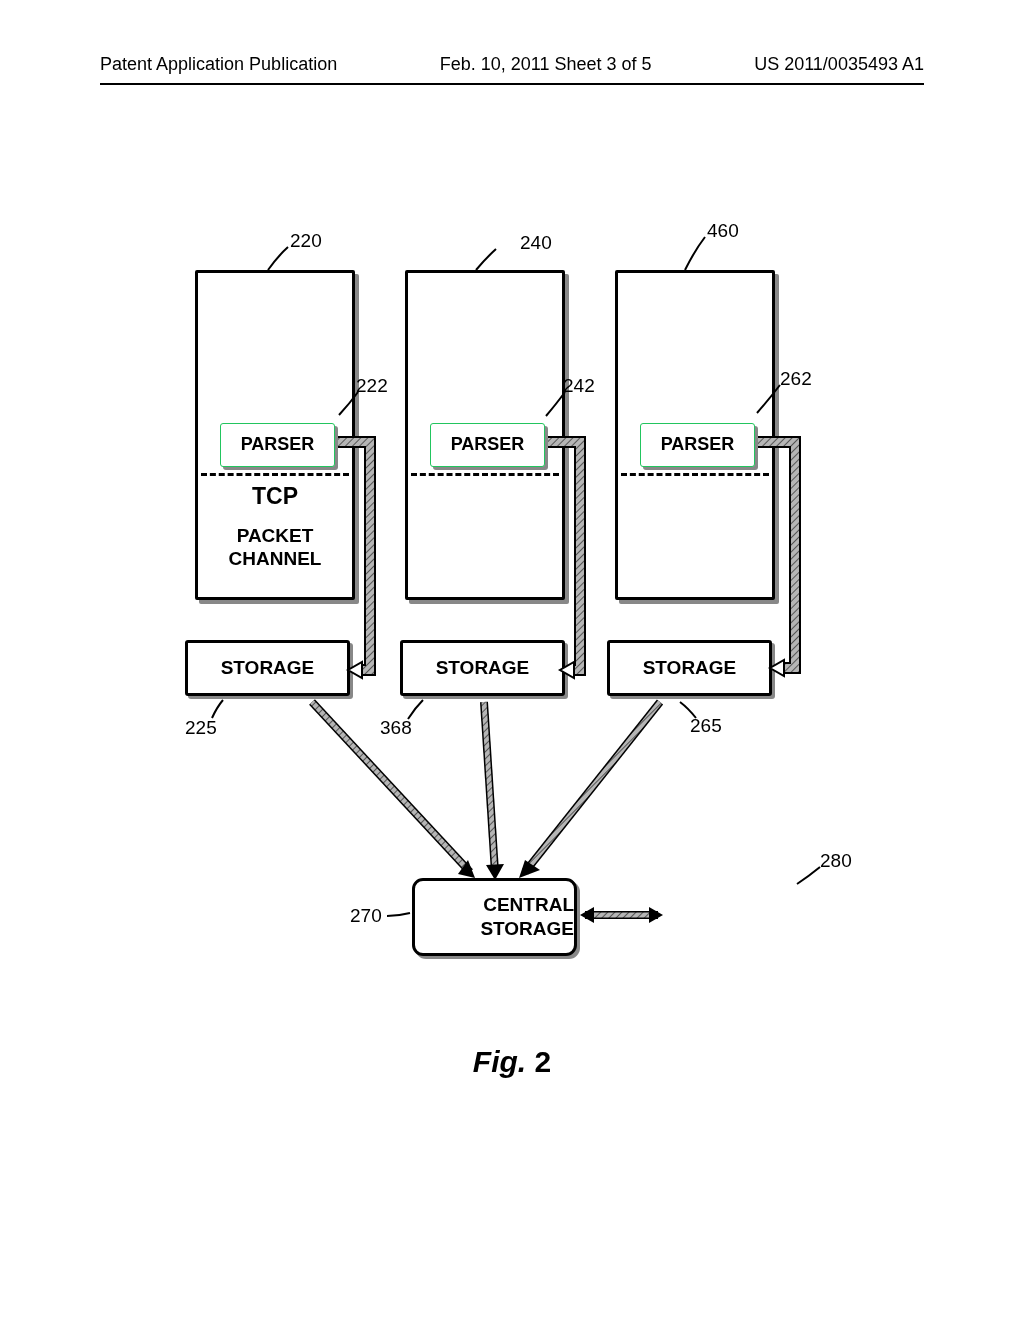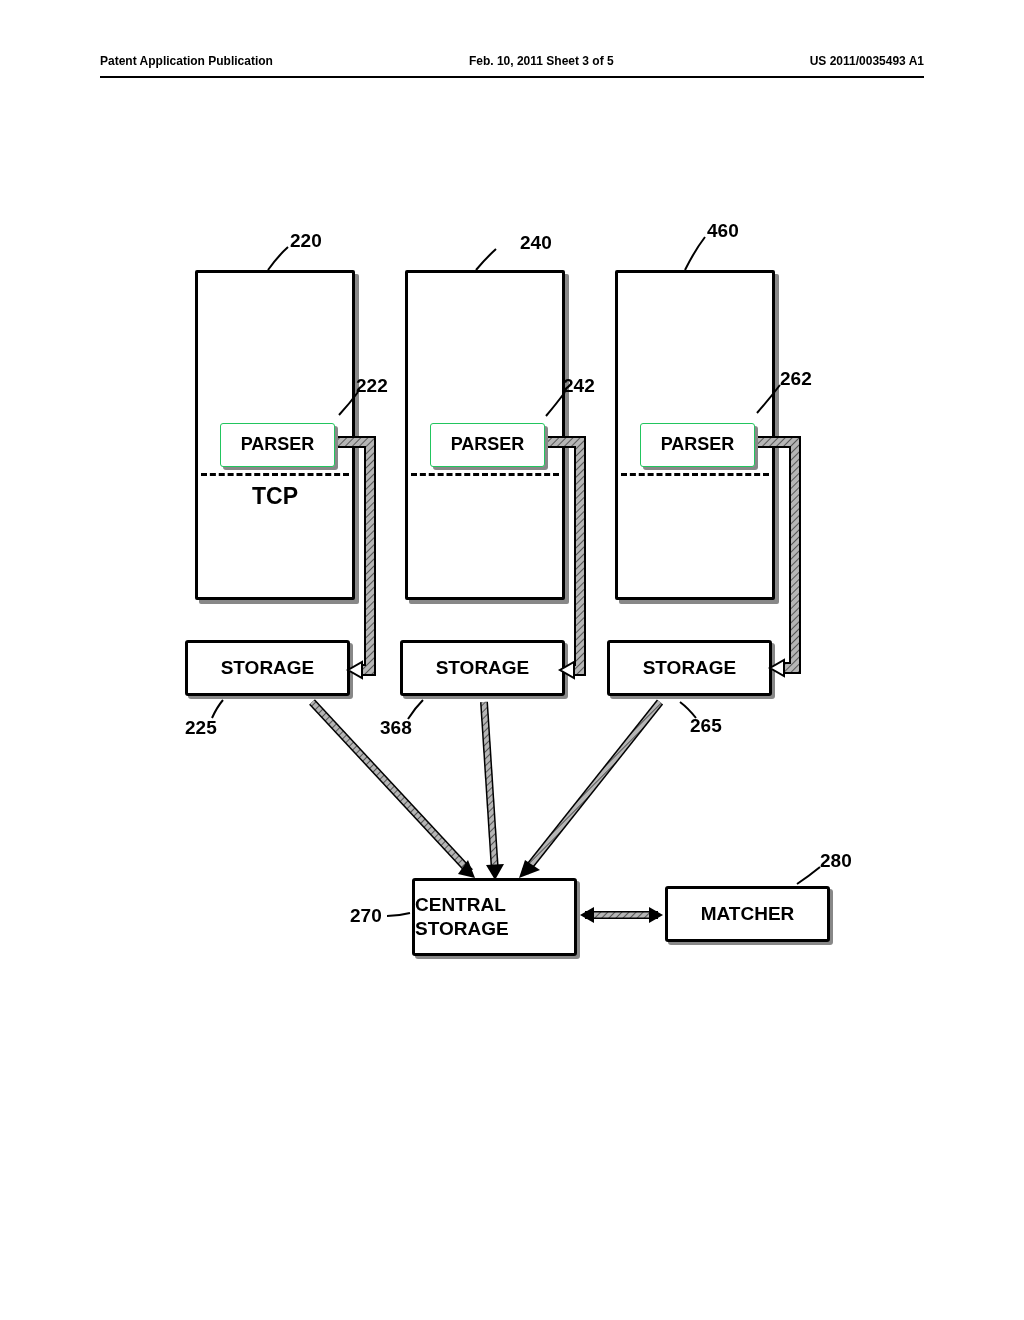--- a/index.html
+++ b/index.html
@@ -1,18 +1,18 @@
 <!DOCTYPE html>
 <html><head>
   <meta charset="utf-8">
   <style>
     * { margin: 0; padding: 0; box-sizing: border-box; }
     body { width: 1024px; height: 1320px; font-family: Arial, Helvetica, sans-serif; background: #fff; position: relative; }
     
-    .header { display: flex; justify-content: space-between; padding: 54px 100px 0 100px; font-size: 12px; font-weight: bold; gap: 20px; }
+    .header { display: flex; justify-content: space-between; padding: 54px 100px 0 100px; font-size: 18px; font-weight: normal; gap: 20px; }
     .header-left { }
     .header-center { }
     .header-right { }
     .header-divider { border-bottom: 2px solid #000; margin: 8px 100px 0 100px; }
     
     .diagram { position: absolute; left: 100px; top: 210px; width: 824px; height: 900px; }
     
     
     .col { position: absolute; top: 60px; width: 160px; height: 330px; border: 3px solid #000; border-radius: 2px; box-shadow: 4px 4px 0 #888; background: #fff; }
     .col-1 { left: 95px; }
@@ -27,25 +27,25 @@
     .tcp { position: absolute; top: 210px; left: 0; right: 0; text-align: center; font-weight: bold; font-size: 23px; }
     .packet { position: absolute; top: 252px; left: 0; right: 0; text-align: center; font-weight: bold; font-size: 19px; line-height: 1.2; }
     
     
     .storage { position: absolute; top: 430px; width: 165px; height: 56px; border: 3px solid #000; border-radius: 3px; box-shadow: 3px 3px 0 #888; font-weight: bold; font-size: 19px; text-align: center; line-height: 50px; background: #fff; }
     .storage-1 { left: 85px; }
     .storage-2 { left: 300px; }
     .storage-3 { left: 507px; }
     
     
-    .central { position: absolute; top: 668px; left: 312px; width: 165px; height: 78px; border: 3px solid #000; border-radius: 3px; box-shadow: 3px 3px 0 #888; font-weight: bold; font-size: 19px; text-align: left; background: #fff; padding-top: 12px; line-height: 1.25; }
+    .central { position: absolute; top: 668px; left: 312px; width: 165px; height: 78px; border: 3px solid #000; border-radius: 11px; box-shadow: 3px 3px 0 #888; font-weight: bold; font-size: 19px; text-align: right; background: #fff; padding-top: 12px; line-height: 1.25; }
     .matcher { position: absolute; top: 676px; left: 565px; width: 165px; height: 56px; border: 3px solid #000; border-radius: 3px; box-shadow: 3px 3px 0 #888; font-weight: bold; font-size: 19px; text-align: center; line-height: 50px; background: #fff; }
     
     
-    .ref { position: absolute; font-size: 19px; font-weight: bold; }
+    .ref { position: absolute; font-size: 19px; font-weight: normal; }
     
     .fig { position: absolute; top: 835px; left: 0; right: 0; text-align: center; font-size: 30px; font-weight: bold; font-style: italic; }
     .fig .num { font-style: normal; }
     
     svg.overlay { position: absolute; left: 0; top: 0; width: 824px; height: 900px; pointer-events: none; }
   </style>
 </head>
 <body>
 
 <div class="header">
@@ -54,39 +54,42 @@
   <span class="header-right">US 2011/0035493 A1</span>
 </div>
 <div class="header-divider"></div>
 
 <div class="diagram">
 
   <div class="col col-1">
     <div class="parser">PARSER</div>
     <div class="dashed"></div>
     <div class="tcp">TCP</div>
+    <div class="packet">
+      <span>PACKET</span><br>
+      <span>CHANNEL</span>
+    </div>
   </div>
   <div class="col col-2">
     <div class="parser">PARSER</div>
     <div class="dashed"></div>
   </div>
   <div class="col col-3">
     <div class="parser">PARSER</div>
     <div class="dashed"></div>
   </div>
 
   <div class="storage storage-1">STORAGE</div>
   <div class="storage storage-2">STORAGE</div>
   <div class="storage storage-3">STORAGE</div>
 
   <div class="central">
     <span>CENTRAL</span><br>
     <span>STORAGE</span>
   </div>
-  <div class="matcher">MATCHER</div>
 
   <span class="ref" style="left:190px; top:20px;">220</span>
   <span class="ref" style="left:256px; top:165px;">222</span>
   <span class="ref" style="left:420px; top:22px;">240</span>
   <span class="ref" style="left:463px; top:165px;">242</span>
   <span class="ref" style="left:607px; top:10px;">460</span>
   <span class="ref" style="left:680px; top:158px;">262</span>
   <span class="ref" style="left:85px; top:507px;">225</span>
   <span class="ref" style="left:280px; top:507px;">368</span>
   <span class="ref" style="left:590px; top:505px;">265</span>
@@ -142,13 +145,17 @@
     <line x1="560" y1="492" x2="425" y2="662" stroke="#000" stroke-width="8"></line>
     <line x1="560" y1="492" x2="425" y2="662" stroke="url(#hatch)" stroke-width="5"></line>
     <polygon points="419,668 425,650 440,660" fill="#000"></polygon>
 
     <line x1="485" y1="705" x2="558" y2="705" stroke="#000" stroke-width="8"></line>
     <line x1="485" y1="705" x2="558" y2="705" stroke="url(#hatch)" stroke-width="5"></line>
     <polygon points="480,705 494,697 494,713" fill="#000"></polygon>
     <polygon points="563,705 549,697 549,713" fill="#000"></polygon>
   </svg>
 
+  <div class="fig">
+    <span>Fig.</span>
+    <span class="num">2</span>
+  </div>
 </div>
 
 </body></html>

